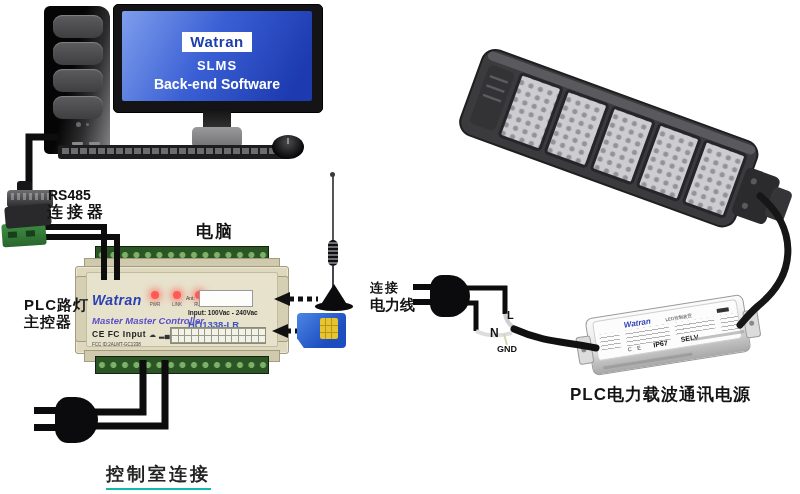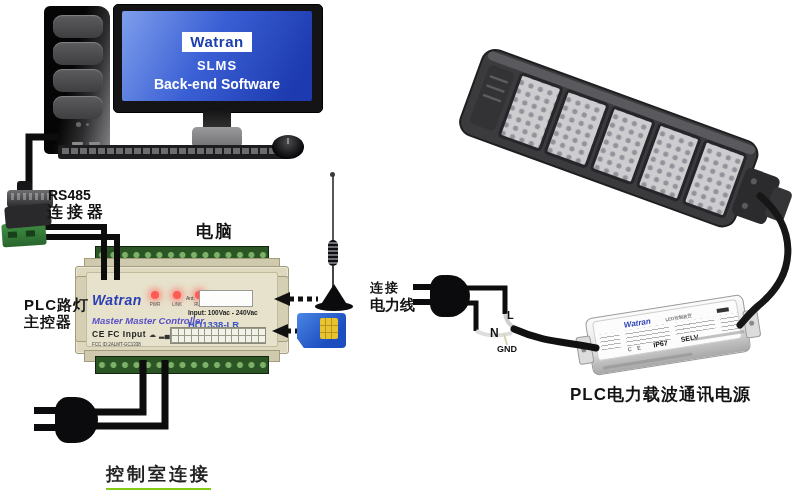--- a/index.html
+++ b/index.html
@@ -103,21 +103,21 @@
   .speclines{position:absolute;height:16px;
        background:repeating-linear-gradient(0deg,#9a9a9a 0 1px,transparent 1px 4px);opacity:.75;}
   .selv{position:absolute;left:84px;top:27px;font-size:7px;font-weight:bold;color:#111;}
   .psuce{position:absolute;left:30px;top:29px;font-size:5.5px;color:#333;letter-spacing:2px;}
   .ip67{position:absolute;left:56px;top:28px;font-size:7px;font-weight:bold;color:#111;}
   .psucompany{position:absolute;left:96px;top:31px;width:52px;height:3px;background:#9a9a9a;opacity:.6;}
   .psuside{position:absolute;left:10px;bottom:4px;width:90px;height:3px;background:#8a8a8a;opacity:.5;}
   
   .zhlabel{font-weight:600;color:#141414;z-index:6;}
   .caption{font-size:18px;font-weight:600;color:#222;letter-spacing:3px;z-index:6;
-           border-bottom:2px solid #84cc16;padding-bottom:2px;}
+           border-bottom:2px solid #14b8a6;padding-bottom:2px;}
   .wirelab{font-weight:bold;color:#111;z-index:6;}
   svg.layer{position:absolute;left:0;top:0;z-index:4;}
   svg.lamp{position:absolute;left:0;top:0;z-index:2;}
 </style>
 </head>
 <body>
 
 <div id="page">
 
   <svg class="lamp" width="800" height="494">

